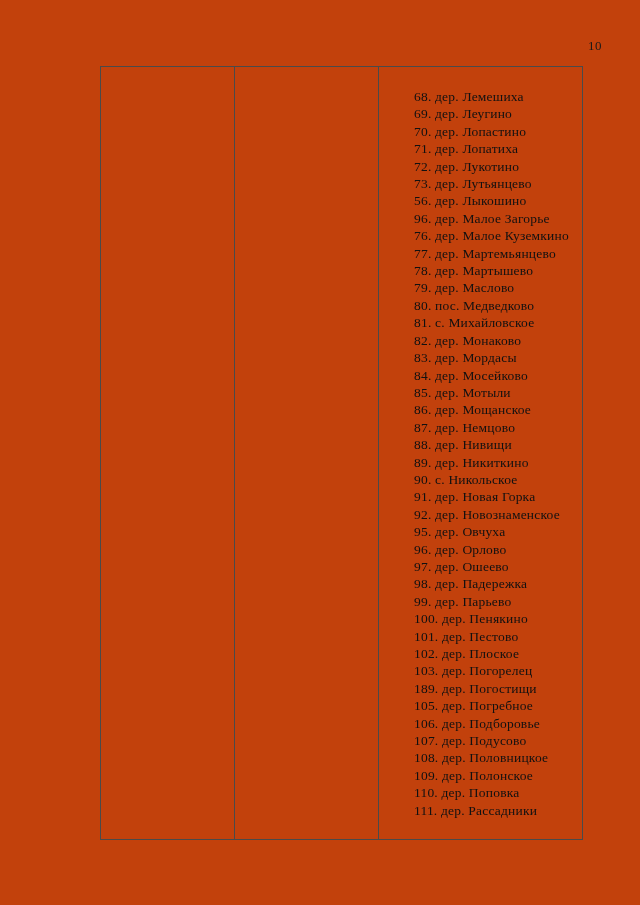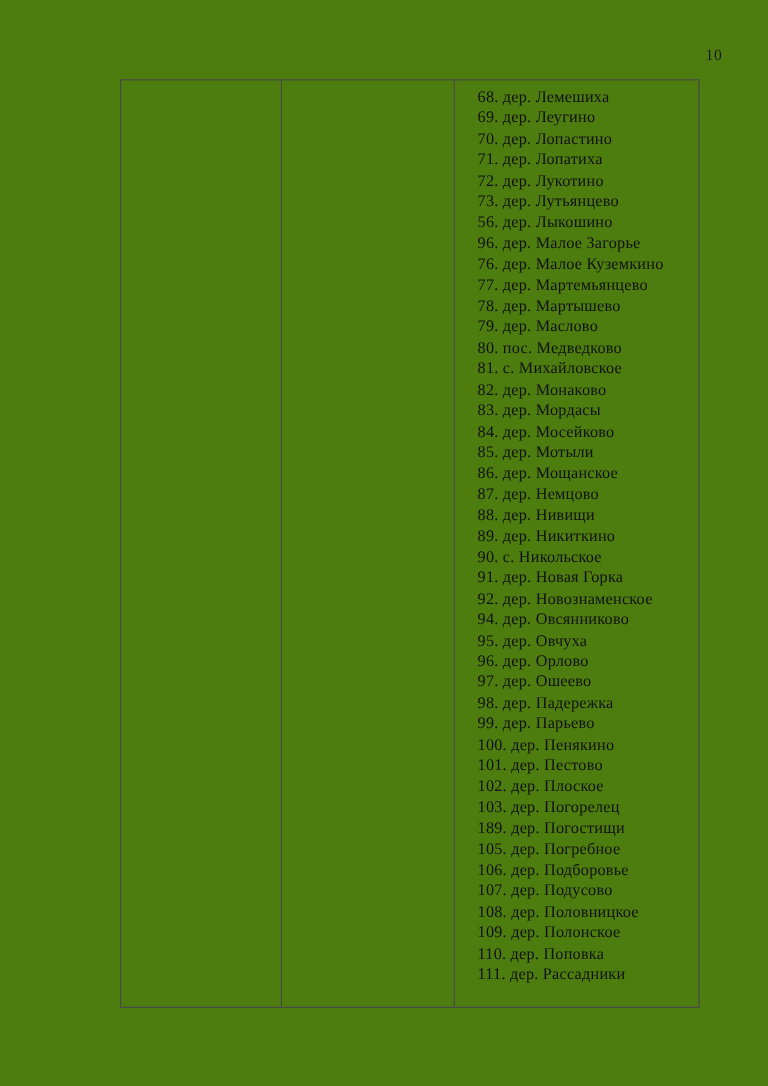--- a/index.html
+++ b/index.html
@@ -4,21 +4,21 @@
 <style>
   html, body {
     margin: 0;
     padding: 0;
     background: #ffffff;
   }
   .page {
     position: relative;
     width: 640px;
     height: 905px;
-    background: #4d7c0f;
+    background: #c2410c;
     font-family: "Liberation Serif", "DejaVu Serif", serif;
     color: #111111;
     overflow: hidden;
   }
   .page-number {
     position: absolute;
     top: 38px;
     left: 588px;
     font-size: 13px;
     color: #1a1a1a;
@@ -46,21 +46,21 @@
   .col-2 {
     width: 144px;
     border-right: 1px solid #4a4a4a;
   }
   .col-3 {
     flex: 1;
     padding: 5px 4px 0 19px;
     overflow: hidden;
   }
   .settlement-list {
-    margin: 0;
+    margin: 16px;
     padding: 0;
     list-style: none;
     font-size: 13.5px;
     line-height: 17.4px;
     white-space: nowrap;
   }
   .settlement-list li {
     letter-spacing: 0.2px;
   }
 </style>
@@ -94,21 +94,20 @@
           <li>83. дер. Мордасы</li>
           <li>84. дер. Мосейково</li>
           <li>85. дер. Мотыли</li>
           <li>86. дер. Мощанское</li>
           <li>87. дер. Немцово</li>
           <li>88. дер. Нивищи</li>
           <li>89. дер. Никиткино</li>
           <li>90. с. Никольское</li>
           <li>91. дер. Новая Горка</li>
           <li>92. дер. Новознаменское</li>
-          <li>94. дер. Овсянниково</li>
           <li>95. дер. Овчуха</li>
           <li>96. дер. Орлово</li>
           <li>97. дер. Ошеево</li>
           <li>98. дер. Падережка</li>
           <li>99. дер. Парьево</li>
           <li>100. дер. Пенякино</li>
           <li>101. дер. Пестово</li>
           <li>102. дер. Плоское</li>
           <li>103. дер. Погорелец</li>
           <li>189. дер. Погостищи</li>

